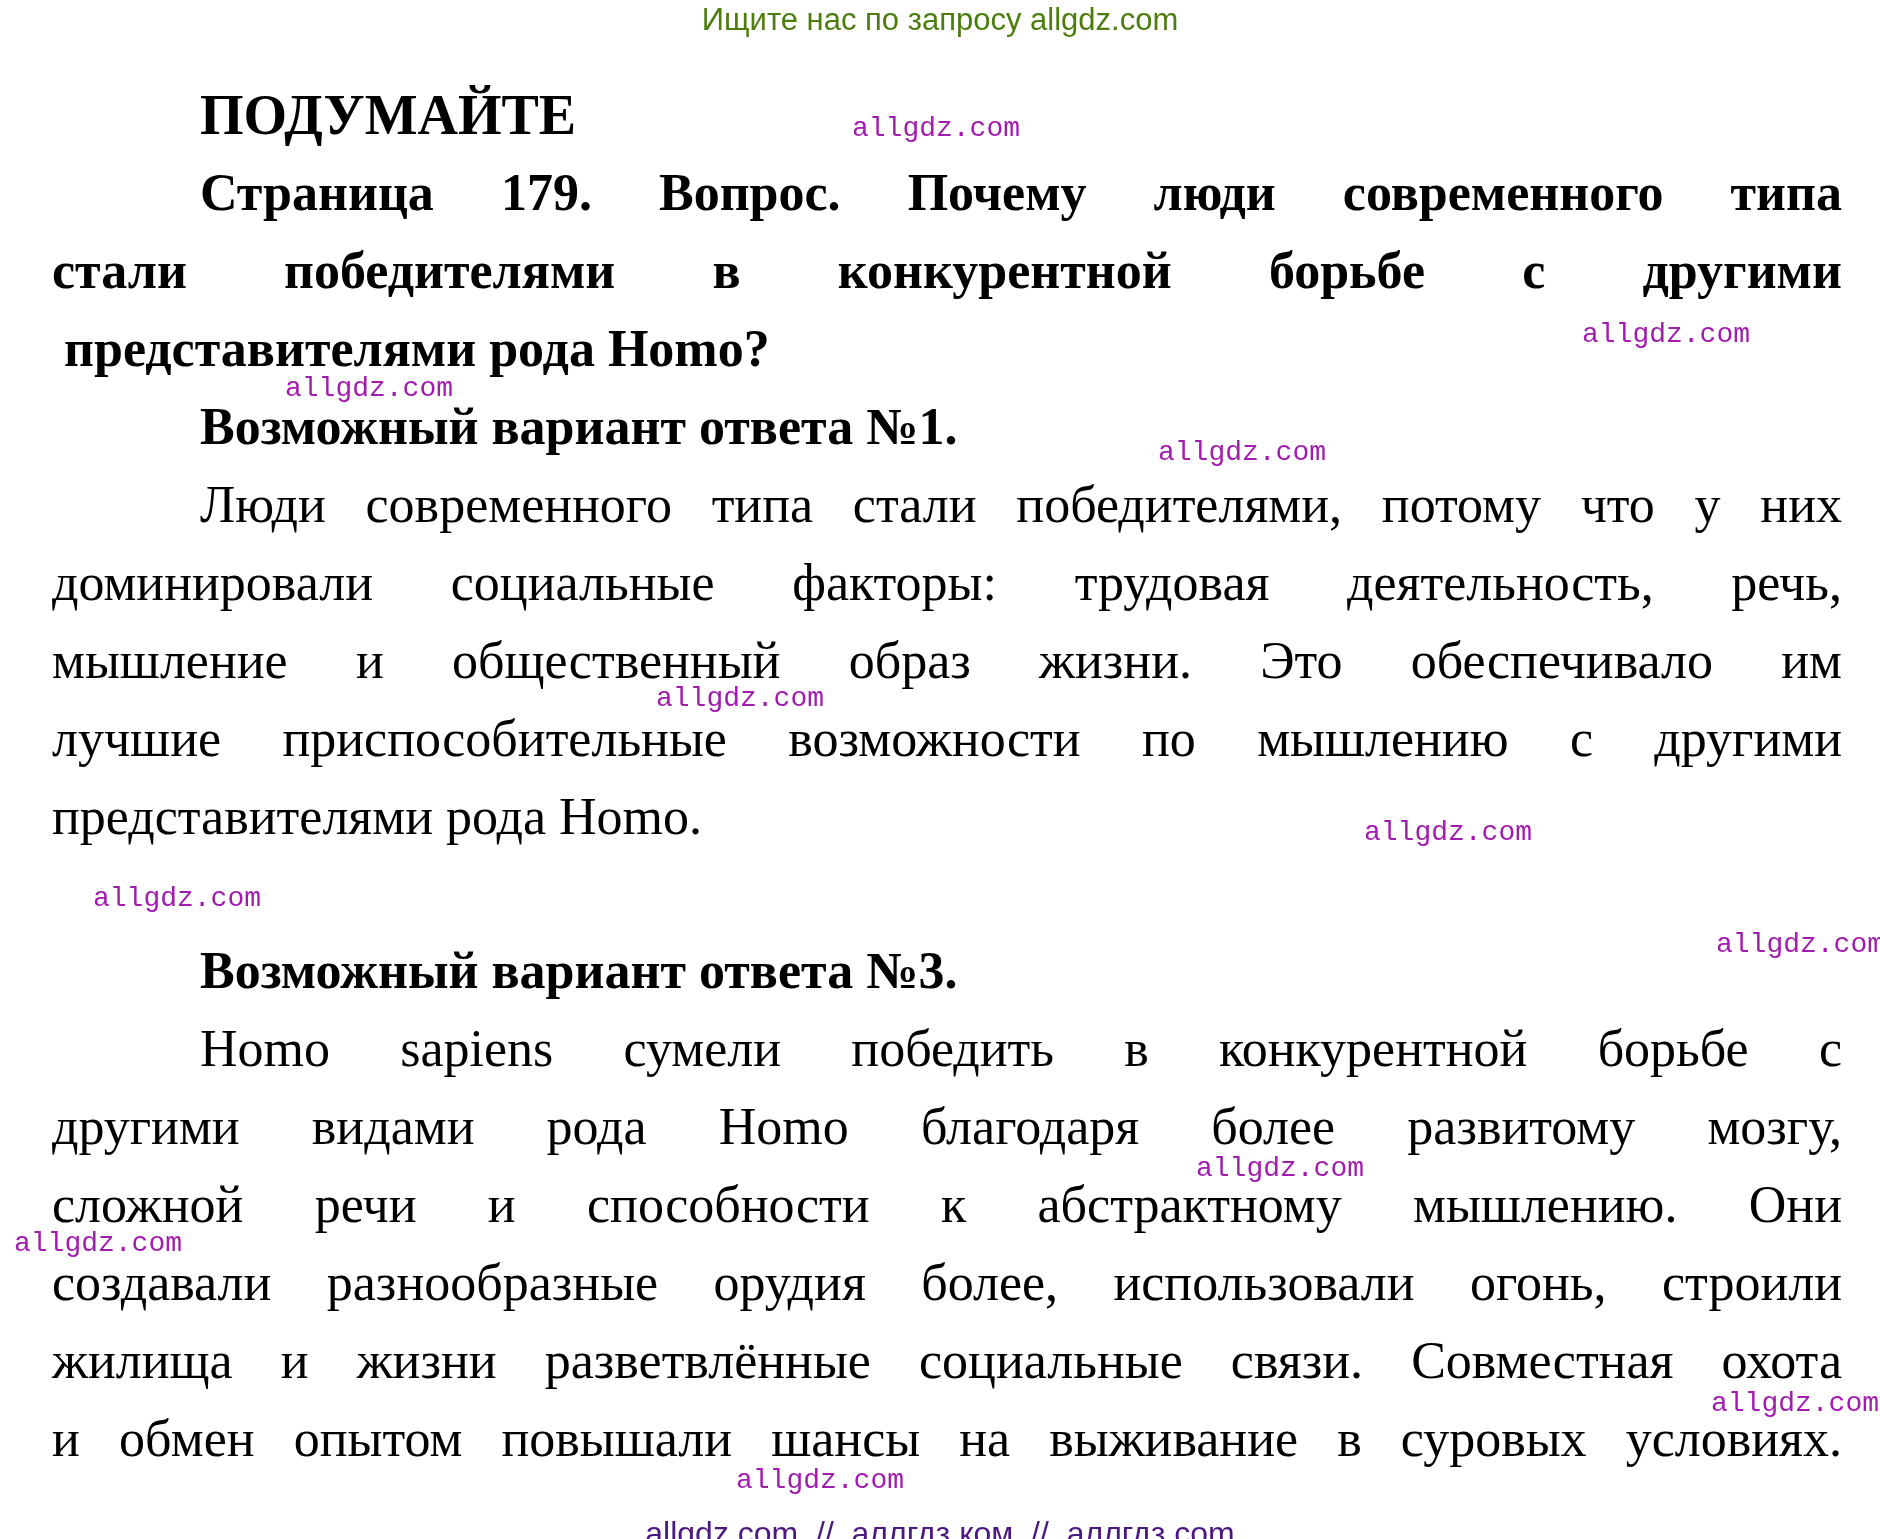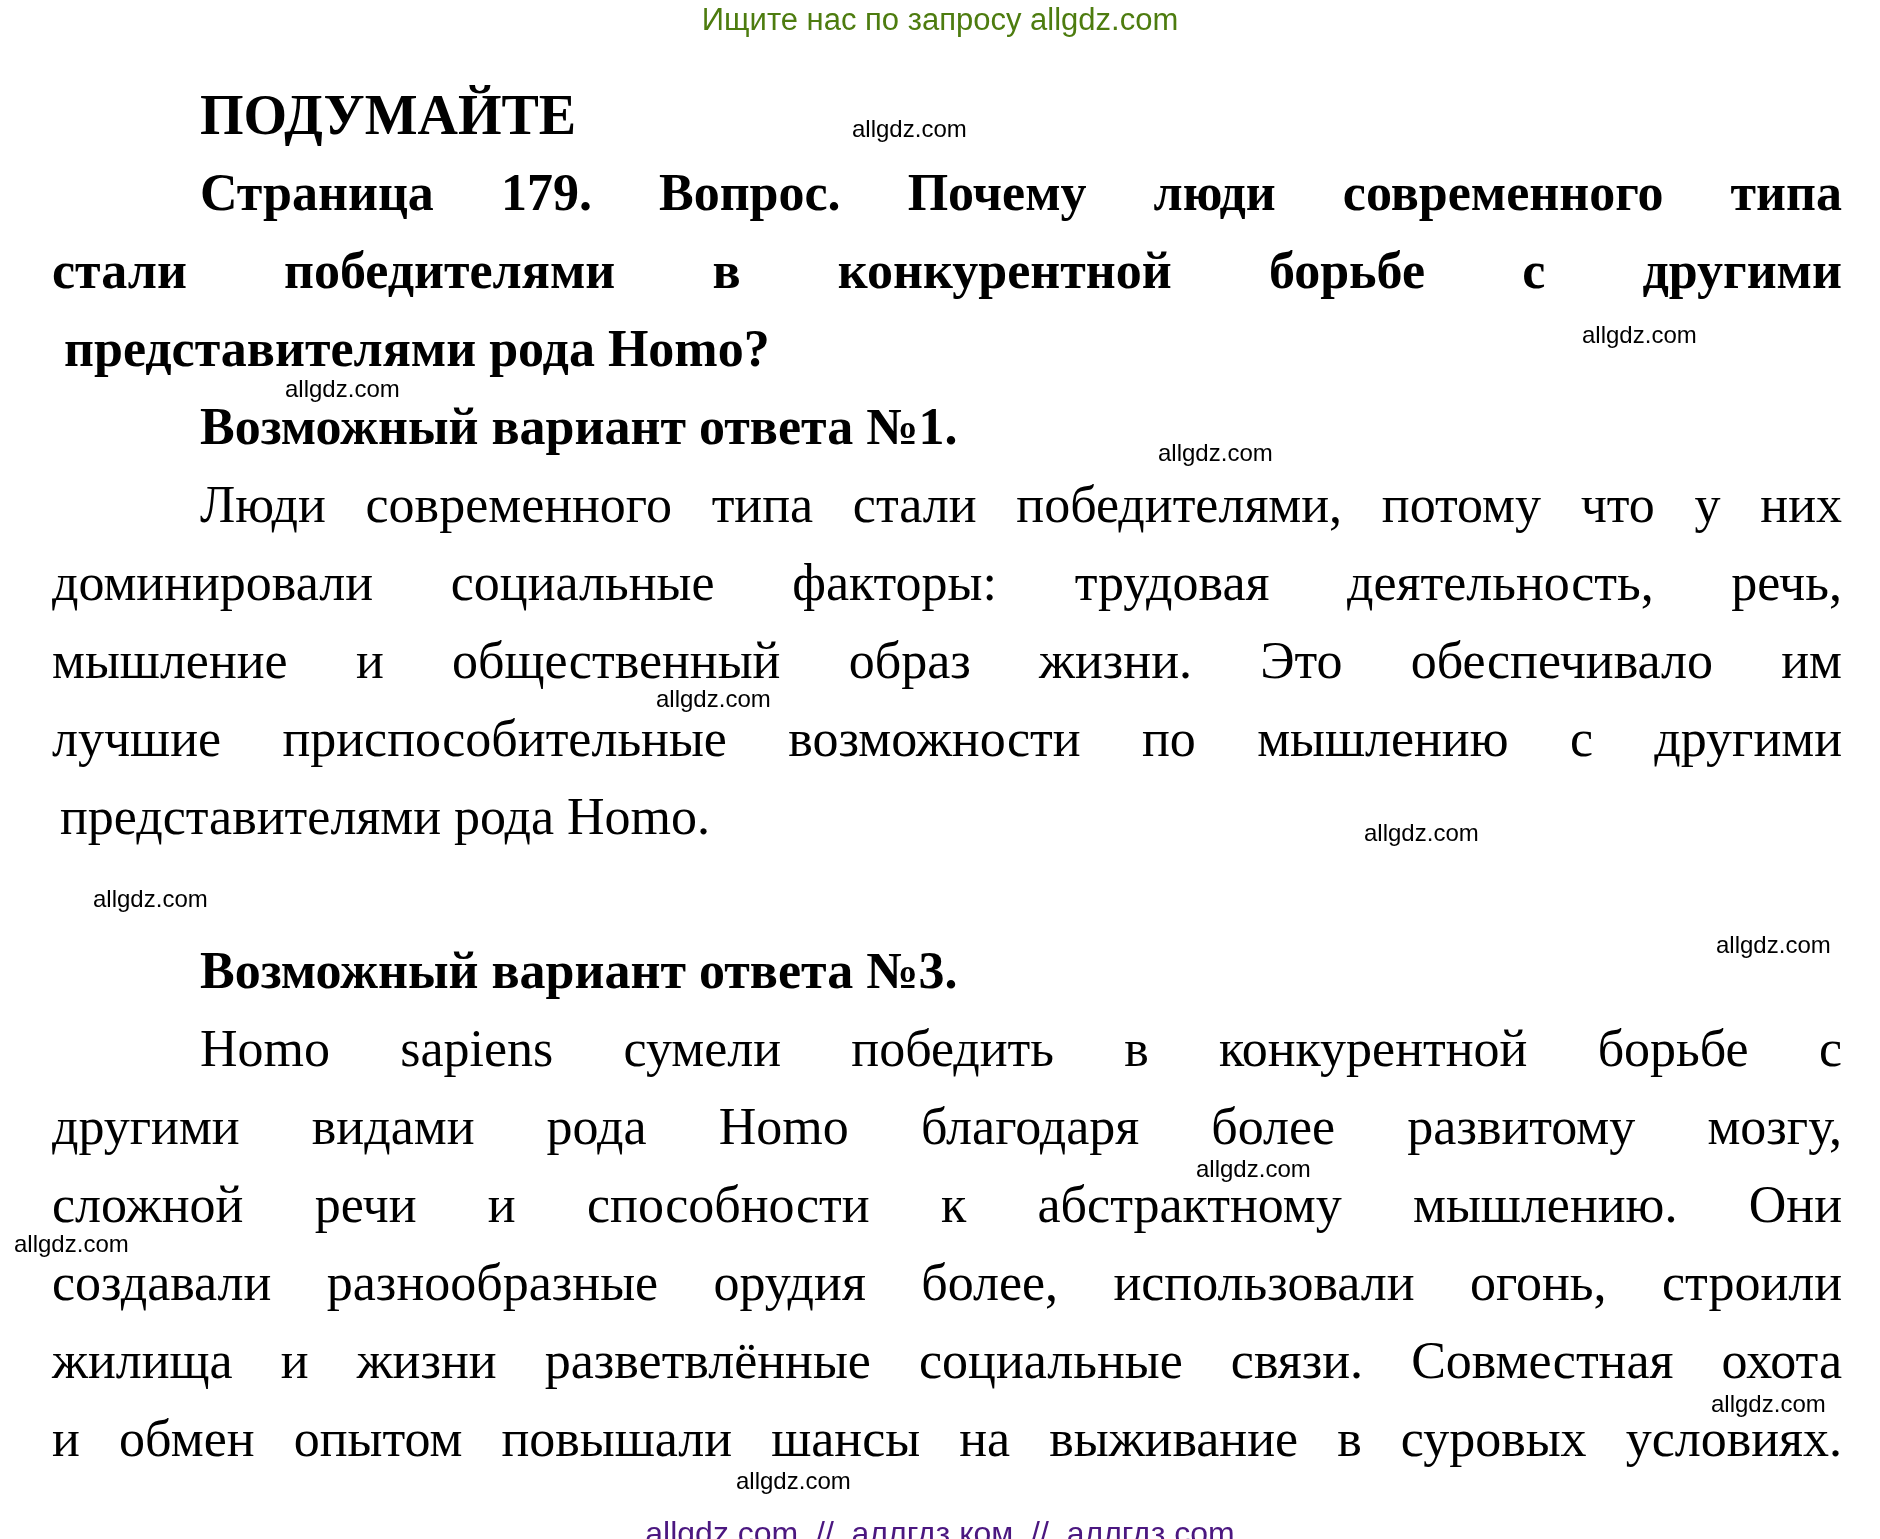--- a/index.html
+++ b/index.html
@@ -15,22 +15,22 @@
   }
   .line {
     position:absolute; left:0; width:1790px; height:78px;
     font-size:52px; line-height:78px; white-space:nowrap;
     text-align:justify; text-align-last:justify;
   }
   .line.bold { font-weight:bold; }
   .line.indent { left:148px; width:1642px; }
   .line.last { text-align-last:left; }
   .wm {
-    position:absolute; font-family:Liberation Sans, sans-serif;
-    font-size:24px; color:#000000; white-space:nowrap; line-height:34px;
+    position:absolute; font-family:Liberation Mono, monospace;
+    font-size:28px; color:#a21caf; white-space:nowrap; line-height:34px;
   }
   .footer {
     position:absolute; left:0; width:1880px; top:1515px; height:40px;
     text-align:center; color:#4b1780;
     font-family:"Liberation Sans", sans-serif; font-size:32px; line-height:36px;
     white-space:pre;
   }
 </style>
 </head>
 <body>
@@ -42,21 +42,21 @@
 
   <div class="line bold indent" style="top:154px;">Страница 179. Вопрос. Почему люди современного типа</div>
   <div class="line bold" style="top:232px;">стали победителями в конкурентной борьбе с другими</div>
   <div class="line bold last" style="top:310px;margin-left:12px;">представителями рода Homo?</div>
 
   <div class="line bold indent last" style="top:388px;">Возможный вариант ответа №1.</div>
   <div class="line indent" style="top:466px;">Люди современного типа стали победителями, потому что у них</div>
   <div class="line" style="top:544px;">доминировали социальные факторы: трудовая деятельность, речь,</div>
   <div class="line" style="top:622px;">мышление и общественный образ жизни. Это обеспечивало им</div>
   <div class="line" style="top:700px;">лучшие приспособительные возможности по мышлению с другими</div>
-  <div class="line last" style="top:778px;margin-left:8px;">представителями рода Homo.</div>
+  <div class="line last" style="top:778px;">представителями рода Homo.</div>
 
   <div class="line bold indent last" style="top:932px;">Возможный вариант ответа №3.</div>
   <div class="line indent" style="top:1010px;">Homo sapiens сумели победить в конкурентной борьбе с</div>
   <div class="line" style="top:1088px;">другими видами рода Homo благодаря более развитому мозгу,</div>
   <div class="line" style="top:1166px;">сложной речи и способности к абстрактному мышлению. Они</div>
   <div class="line" style="top:1244px;">создавали разнообразные орудия более, использовали огонь, строили</div>
   <div class="line" style="top:1322px;">жилища и жизни разветвлённые социальные связи. Совместная охота</div>
   <div class="line" style="top:1400px;">и обмен опытом повышали шансы на выживание в суровых условиях.</div>
 </div>
 

